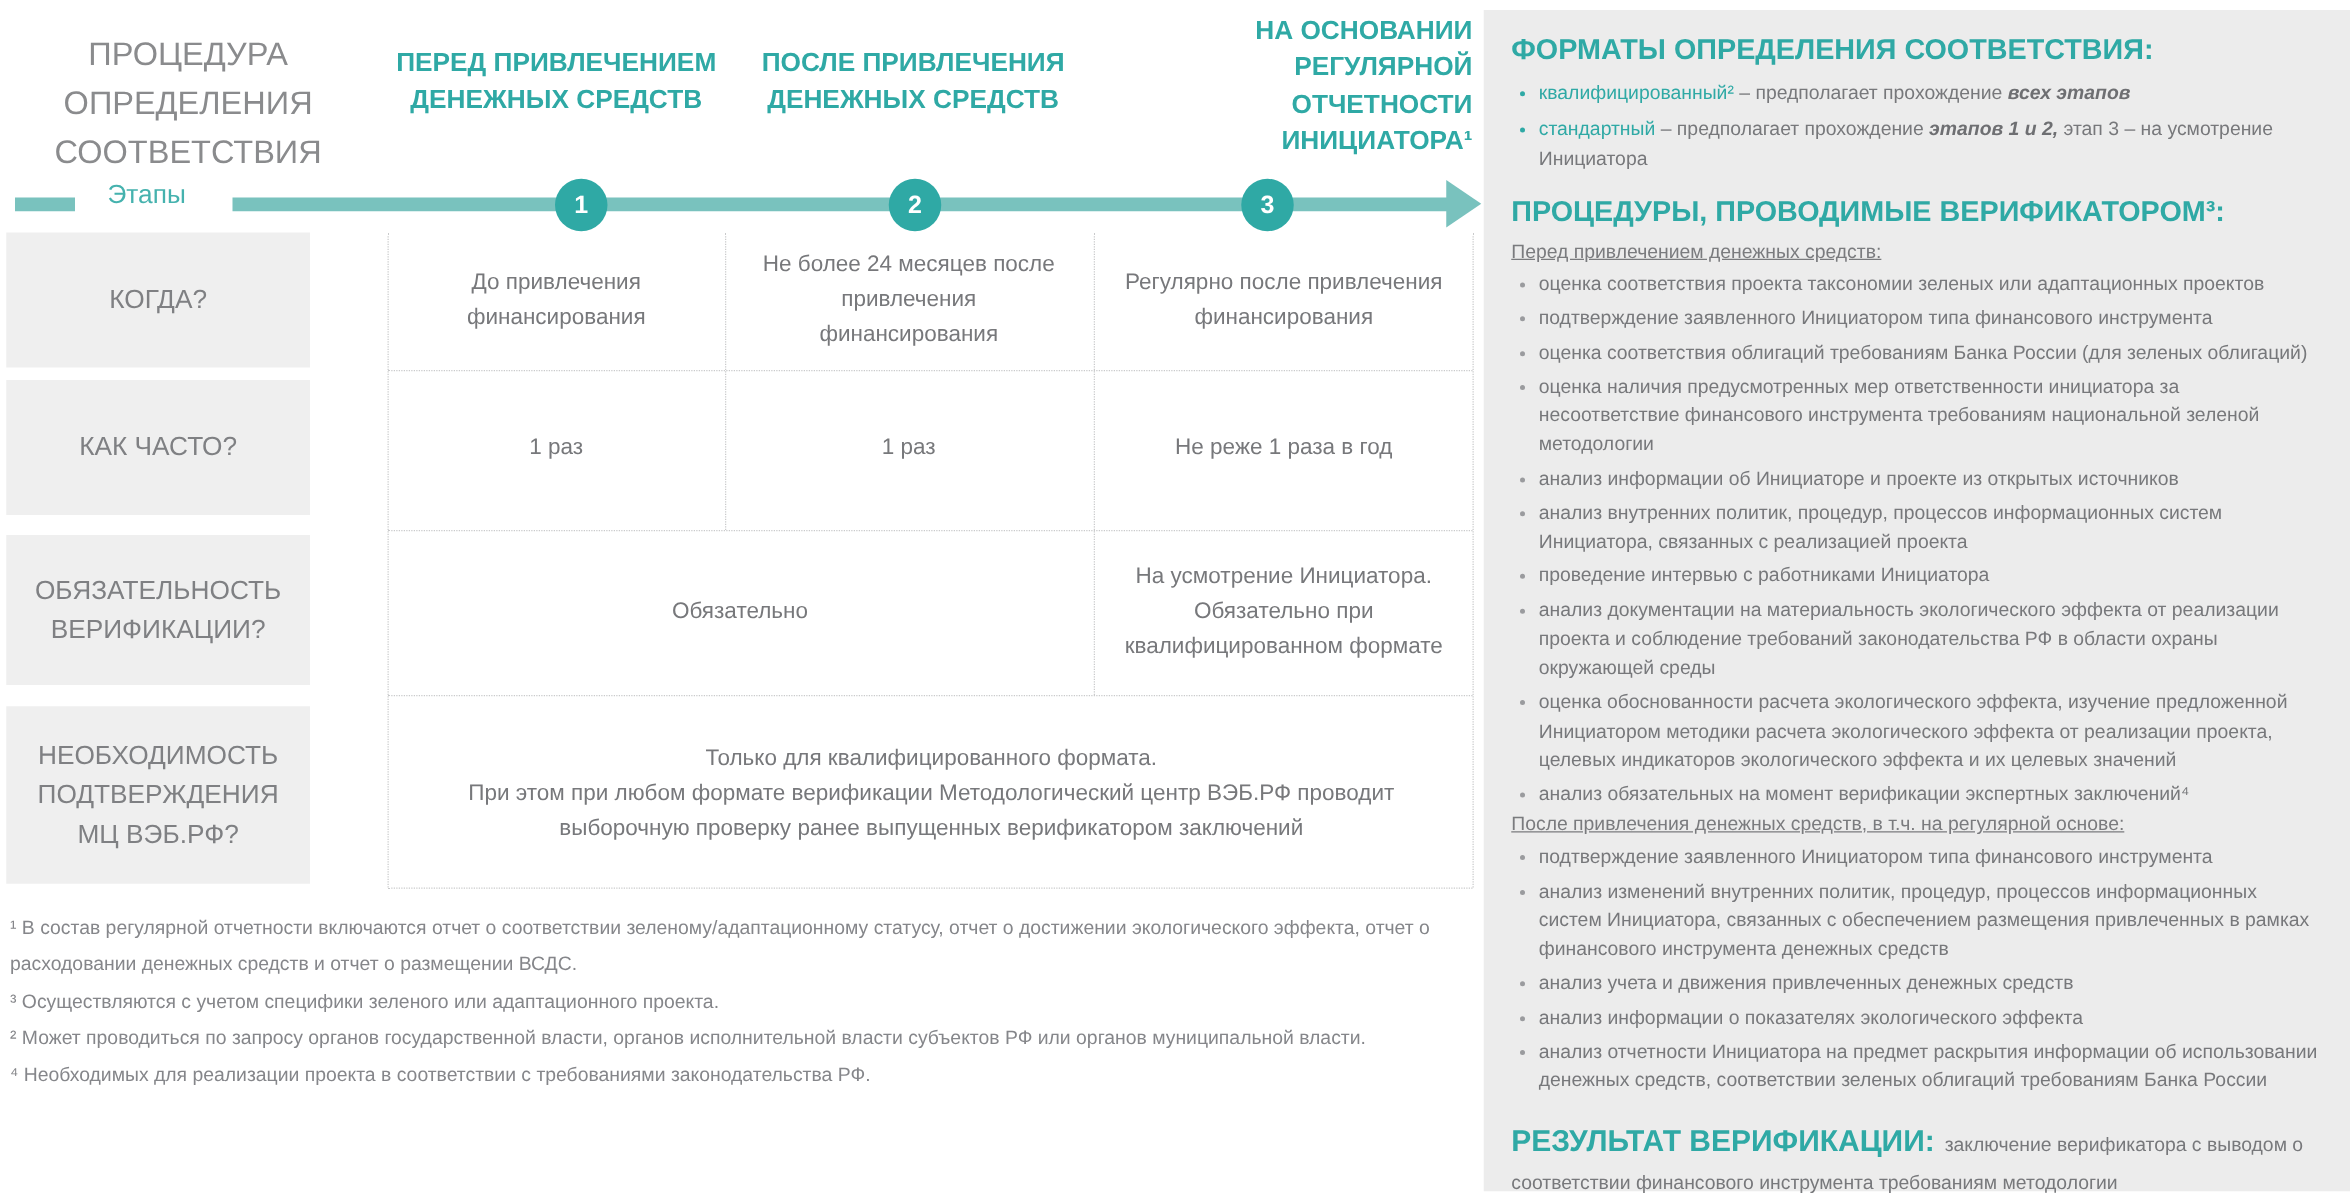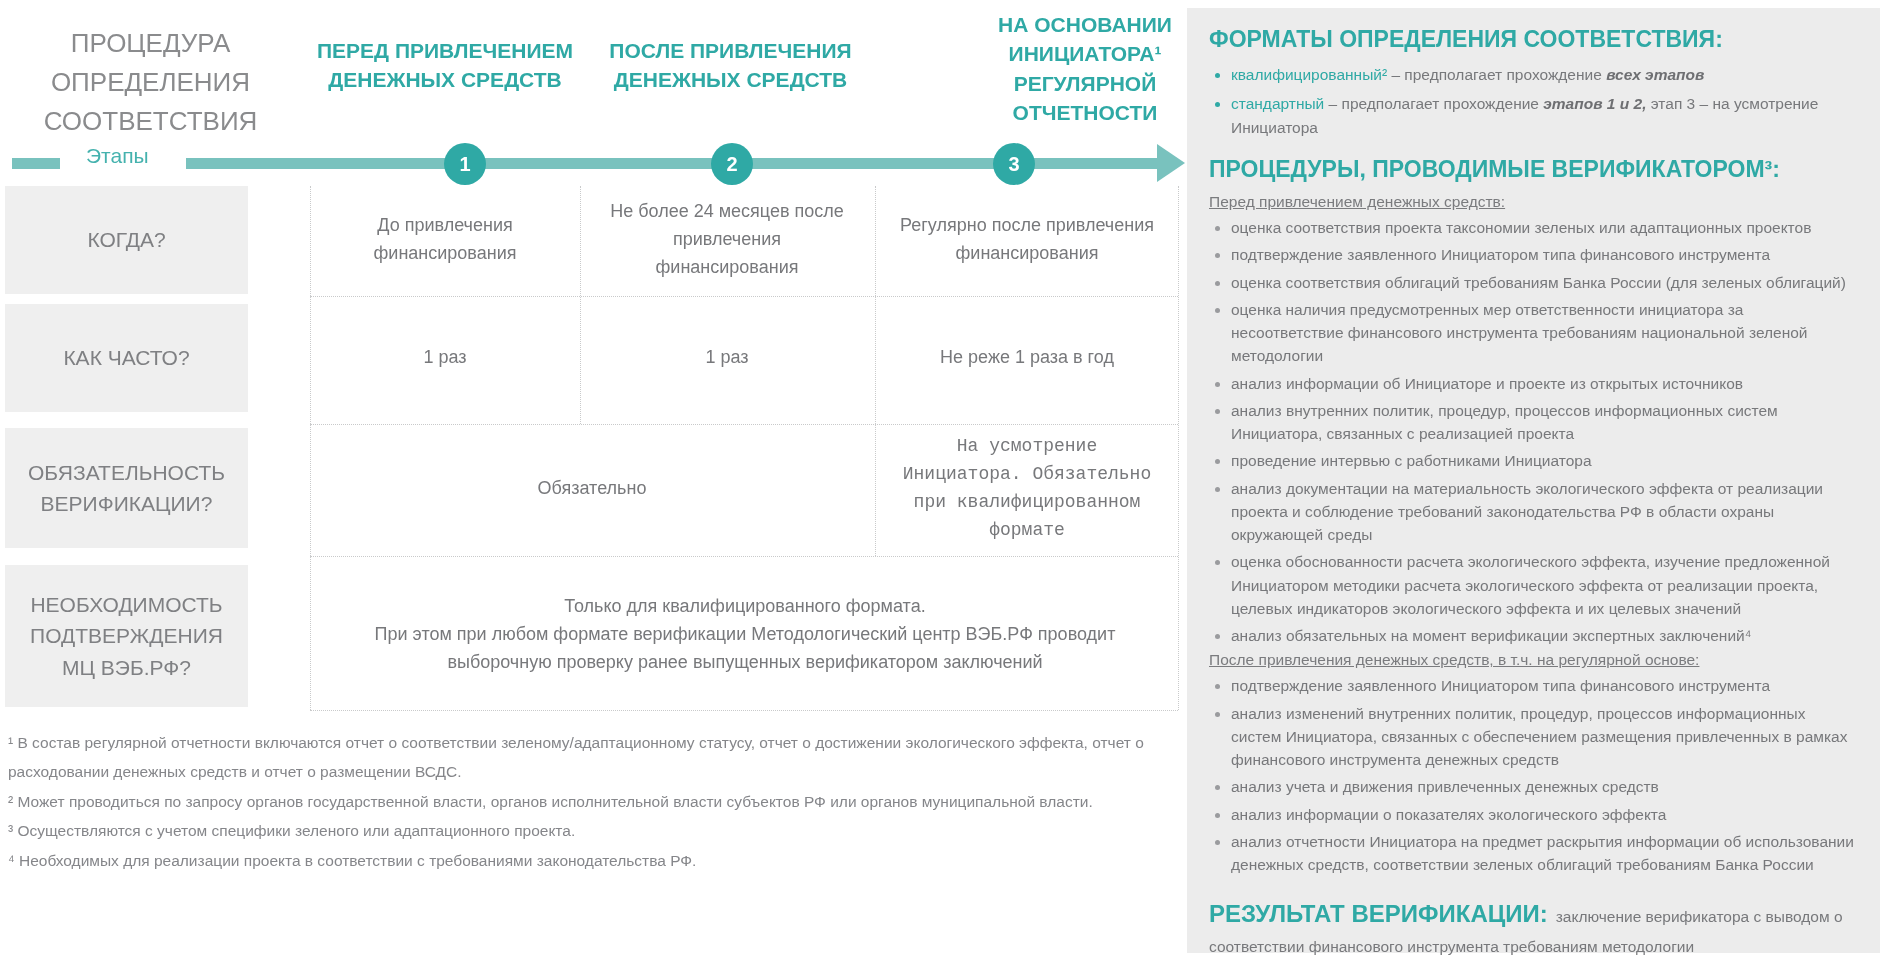--- a/index.html
+++ b/index.html
@@ -26,21 +26,21 @@
     font-size:26px;line-height:1.5;color:var(--title-gray);
   }
   .diagram-title span{display:block;}
   .col-head{
     position:absolute;text-align:center;font-weight:bold;
     color:var(--teal);font-size:21px;line-height:1.4;
   }
   .col-head span{display:block;}
   #colhead1{left:300px;top:36px;width:290px;}
   #colhead2{left:588px;top:36px;width:285px;}
-  #colhead3{left:940px;top:10px;width:290px;}
+  #colhead3{left:888px;top:10px;width:290px;text-align:right;}
 
   .stage-bar-small{left:12px;top:158px;width:48px;height:11px;background:var(--teal-light);}
   .stage-label{left:86px;top:144px;font-size:21px;color:var(--teal-label);}
   .stage-bar{left:186px;top:158px;width:974px;height:11px;background:var(--teal-light);}
   .stage-arrowhead{
     left:1157px;top:144px;width:0;height:0;
     border-left:28px solid var(--teal-light);
     border-top:19px solid transparent;border-bottom:19px solid transparent;
   }
   .stage-circle{
@@ -64,21 +64,21 @@
     position:absolute;display:flex;align-items:center;justify-content:center;
     text-align:center;color:var(--text-gray);font-size:18px;line-height:1.55;
   }
   #cell-when-1{left:335px;top:186px;width:220px;height:108px;}
   #cell-when-2{left:602px;top:186px;width:250px;height:108px;}
   #cell-when-3{left:887px;top:186px;width:280px;height:108px;}
   #cell-often-1{left:335px;top:304px;width:220px;height:108px;}
   #cell-often-2{left:602px;top:304px;width:250px;height:108px;}
   #cell-often-3{left:887px;top:304px;width:280px;height:108px;}
   #cell-mand-12{left:392px;top:428px;width:400px;height:122px;}
-  #cell-mand-3{left:892px;top:428px;width:270px;height:122px;font-family:Liberation Mono, monospace;}
+  #cell-mand-3{left:892px;top:428px;width:270px;height:122px;}
   #cell-veb{left:345px;top:562px;width:800px;height:146px;flex-direction:column;}
   #cell-veb .line{display:block;}
 
   .vline{position:absolute;width:0;border-left:1px dotted var(--line-gray);}
   #v-left{left:310px;top:186px;height:524px;}
   #v-12{left:580px;top:186px;height:238px;}
   #v-23{left:875px;top:186px;height:370px;}
   #v-right{left:1178px;top:186px;height:524px;}
   .hline{position:absolute;left:310px;width:868px;height:0;border-top:1px dotted var(--line-gray);}
   #h-1{top:296px;} #h-2{top:424px;} #h-3{top:556px;} #h-4{top:710px;}
@@ -122,22 +122,22 @@
 <div class="col-head" id="colhead1">
   <span>ПЕРЕД ПРИВЛЕЧЕНИЕМ</span>
   <span>ДЕНЕЖНЫХ СРЕДСТВ</span>
 </div>
 <div class="col-head" id="colhead2">
   <span>ПОСЛЕ ПРИВЛЕЧЕНИЯ</span>
   <span>ДЕНЕЖНЫХ СРЕДСТВ</span>
 </div>
 <div class="col-head" id="colhead3">
   <span>НА ОСНОВАНИИ</span>
+  <span>РЕГУЛЯРНОЙ ОТЧЕТНОСТИ</span>
   <span>ИНИЦИАТОРА¹</span>
-  <span>РЕГУЛЯРНОЙ ОТЧЕТНОСТИ</span>
 </div>
 
 <div class="abs stage-bar-small"></div>
 <div class="abs stage-label">Этапы</div>
 <div class="abs stage-bar"></div>
 <div class="abs stage-arrowhead"></div>
 <div class="stage-circle" id="circle1">1</div>
 <div class="stage-circle" id="circle2">2</div>
 <div class="stage-circle" id="circle3">3</div>
 
@@ -163,22 +163,22 @@
 <div class="cell" id="cell-often-3">Не реже 1 раза в год</div>
 <div class="cell" id="cell-mand-12">Обязательно</div>
 <div class="cell" id="cell-mand-3">На усмотрение Инициатора. Обязательно при квалифицированном формате</div>
 <div class="cell" id="cell-veb">
   <span class="line">Только для квалифицированного формата.</span>
   <span class="line">При этом при любом формате верификации Методологический центр ВЭБ.РФ проводит выборочную проверку ранее выпущенных верификатором заключений</span>
 </div>
 
 <div class="abs footnotes">
   <p>¹ В состав регулярной отчетности включаются отчет о соответствии зеленому/адаптационному статусу, отчет о достижении экологического эффекта, отчет о расходовании денежных средств и отчет о размещении ВСДС.</p>
+  <p>³ Осуществляются с учетом специфики зеленого или адаптационного проекта.</p>
   <p>² Может проводиться по запросу органов государственной власти, органов исполнительной власти субъектов РФ или органов муниципальной власти.</p>
-  <p>³ Осуществляются с учетом специфики зеленого или адаптационного проекта.</p>
   <p>⁴ Необходимых для реализации проекта в соответствии с требованиями законодательства РФ.</p>
 </div>
 
 <div class="abs panel">
 
   <div class="panel-heading">ФОРМАТЫ ОПРЕДЕЛЕНИЯ СООТВЕТСТВИЯ:</div>
   <ul class="fmt">
     <li><span class="fmt-term">квалифицированный²</span><span> – предполагает прохождение </span><span class="fmt-bold">всех этапов</span><span></span></li>
     <li><span class="fmt-term">стандартный</span><span> – предполагает прохождение </span><span class="fmt-bold">этапов 1 и 2,</span><span> этап 3 – на усмотрение Инициатора</span></li>
   </ul>

